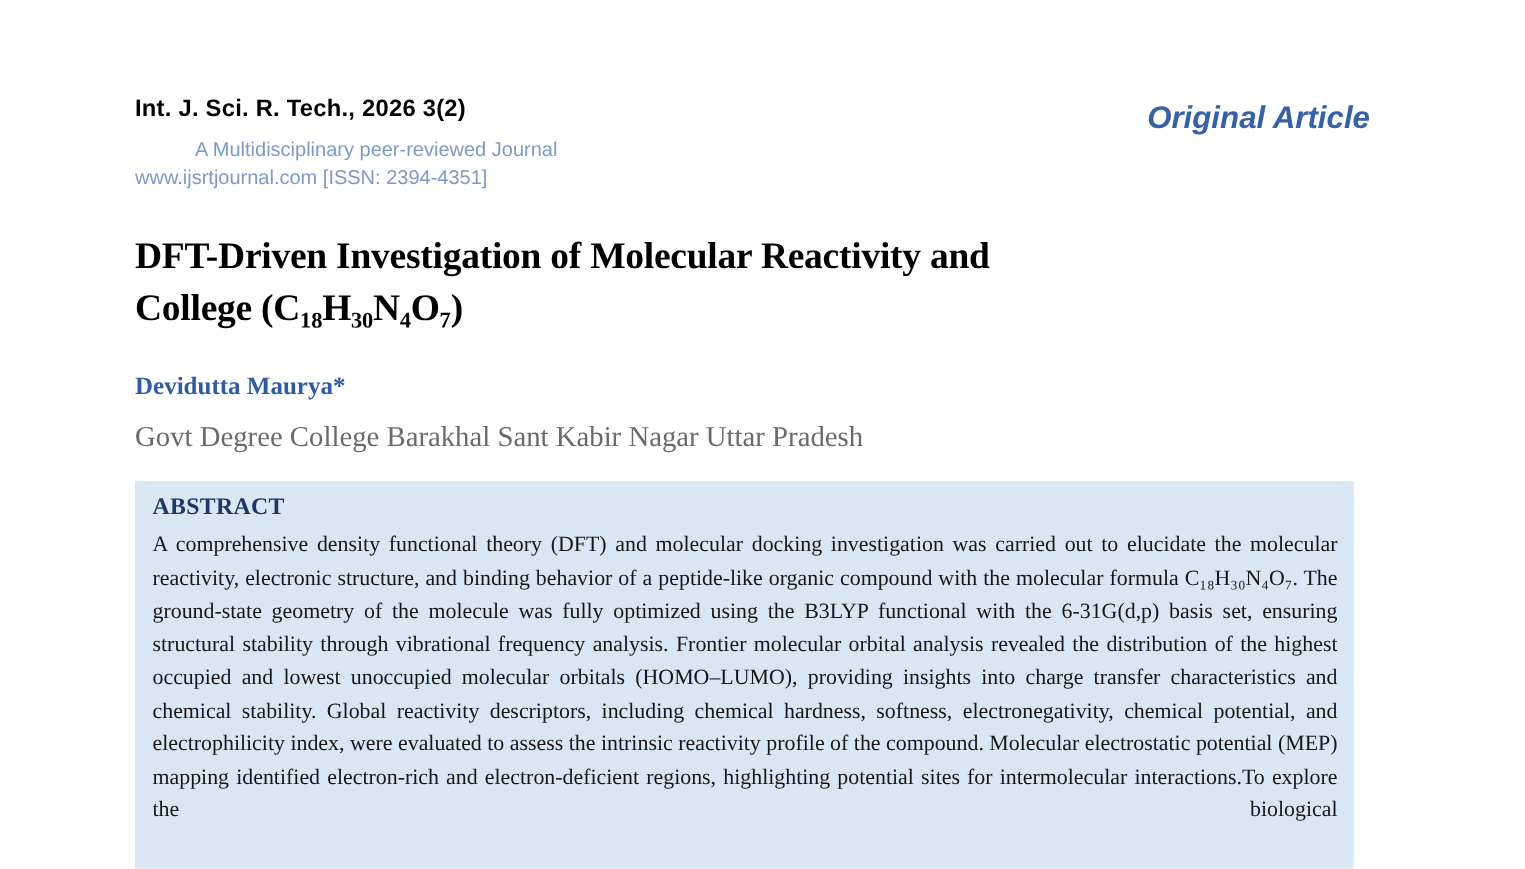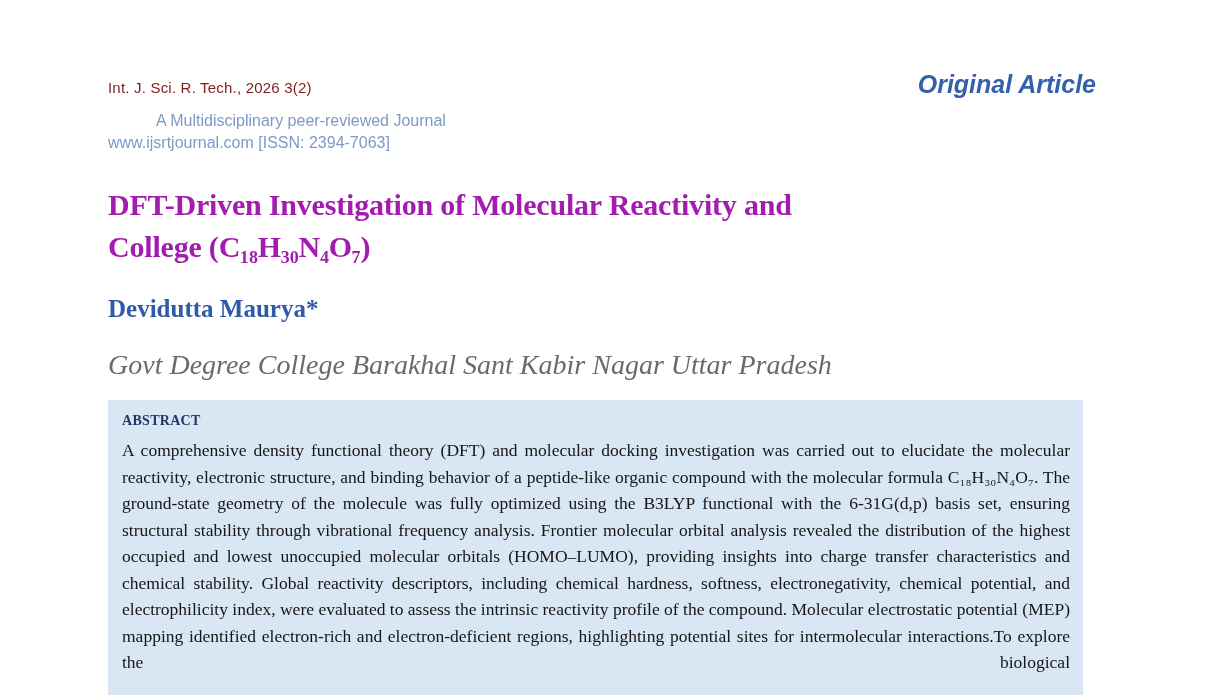--- a/index.html
+++ b/index.html
@@ -16,77 +16,76 @@
     font-family: "Liberation Serif", serif;
   }
   .content {
     position: relative;
     padding: 74px 124px 0 108px;
     width: 988px;
   }
   
   .journal-name {
     font-family: "Liberation Sans", sans-serif;
-    font-weight: normal;
-    font-size: 15px;
+    font-weight: bold;
+    font-size: 19px;
     line-height: 27px;
-    color: #7f1d1d;
+    color: #000000;
     letter-spacing: 0.2px;
   }
   .journal-subtitle, .journal-url {
     font-family: "Liberation Sans", sans-serif;
     font-size: 16px;
     line-height: 21.5px;
     color: #7e99c7;
   }
   .journal-subtitle { margin-top: 9px; margin-left: 48px; }
   .article-type {
     position: absolute;
-    top: 70px;
+    top: 80px;
     right: 124px;
     font-family: "Liberation Sans", sans-serif;
     font-style: italic;
     font-weight: 600;
     font-size: 25px;
     color: #3560ac;
   }
   
   .article-title {
     margin-top: 31px;
     font-weight: bold;
     font-size: 30px;
     line-height: 42px;
-    color: #a21caf;
+    color: #000000;
     letter-spacing: -0.2px;
   }
   .author-name {
     margin-top: 26px;
     font-weight: bold;
-    font-size: 25px;
+    font-size: 20px;
     line-height: 30px;
     color: #2e5aa8;
   }
   .affiliation {
-    margin-top: 28px;
-    font-style: italic;
-    font-size: 28px;
+    margin-top: 13px;
+    font-size: 23px;
     line-height: 25px;
     color: #6a6a6a;
   }
   
   .abstract-box {
     margin-top: 23px;
     width: 948px;
     padding: 9px 13px 30px 14px;
     background: #d9e6f3;
     min-height: 300px;
   }
   .abstract-heading {
     font-weight: bold;
-    font-size: 14px;
+    font-size: 19px;
     line-height: 24px;
     color: #1f3864;
     letter-spacing: 0.3px;
   }
   .abstract-body {
     margin-top: 4px;
     font-size: 17.5px;
     line-height: 26.5px;
     color: #161616;
     text-align: justify;
@@ -98,21 +97,21 @@
 
 <div class="page">
 
   <div class="article-type">Original Article</div>
 
   <div class="content">
 
     <div>
       <div class="journal-name">Int. J. Sci. R. Tech., 2026 3(2)</div>
       <div class="journal-subtitle">A Multidisciplinary peer-reviewed Journal</div>
-      <div class="journal-url">www.ijsrtjournal.com [ISSN: 2394-7063]</div>
+      <div class="journal-url">www.ijsrtjournal.com [ISSN: 2394-4351]</div>
     </div>
 
     <div class="article-title">
       <div>DFT-Driven Investigation of Molecular Reactivity and</div>
       <div>College (C₁₈H₃₀N₄O₇)</div>
     </div>
 
     <div class="author-name">Devidutta Maurya*</div>
 
     <div class="affiliation">Govt Degree College Barakhal Sant Kabir Nagar Uttar Pradesh</div>

